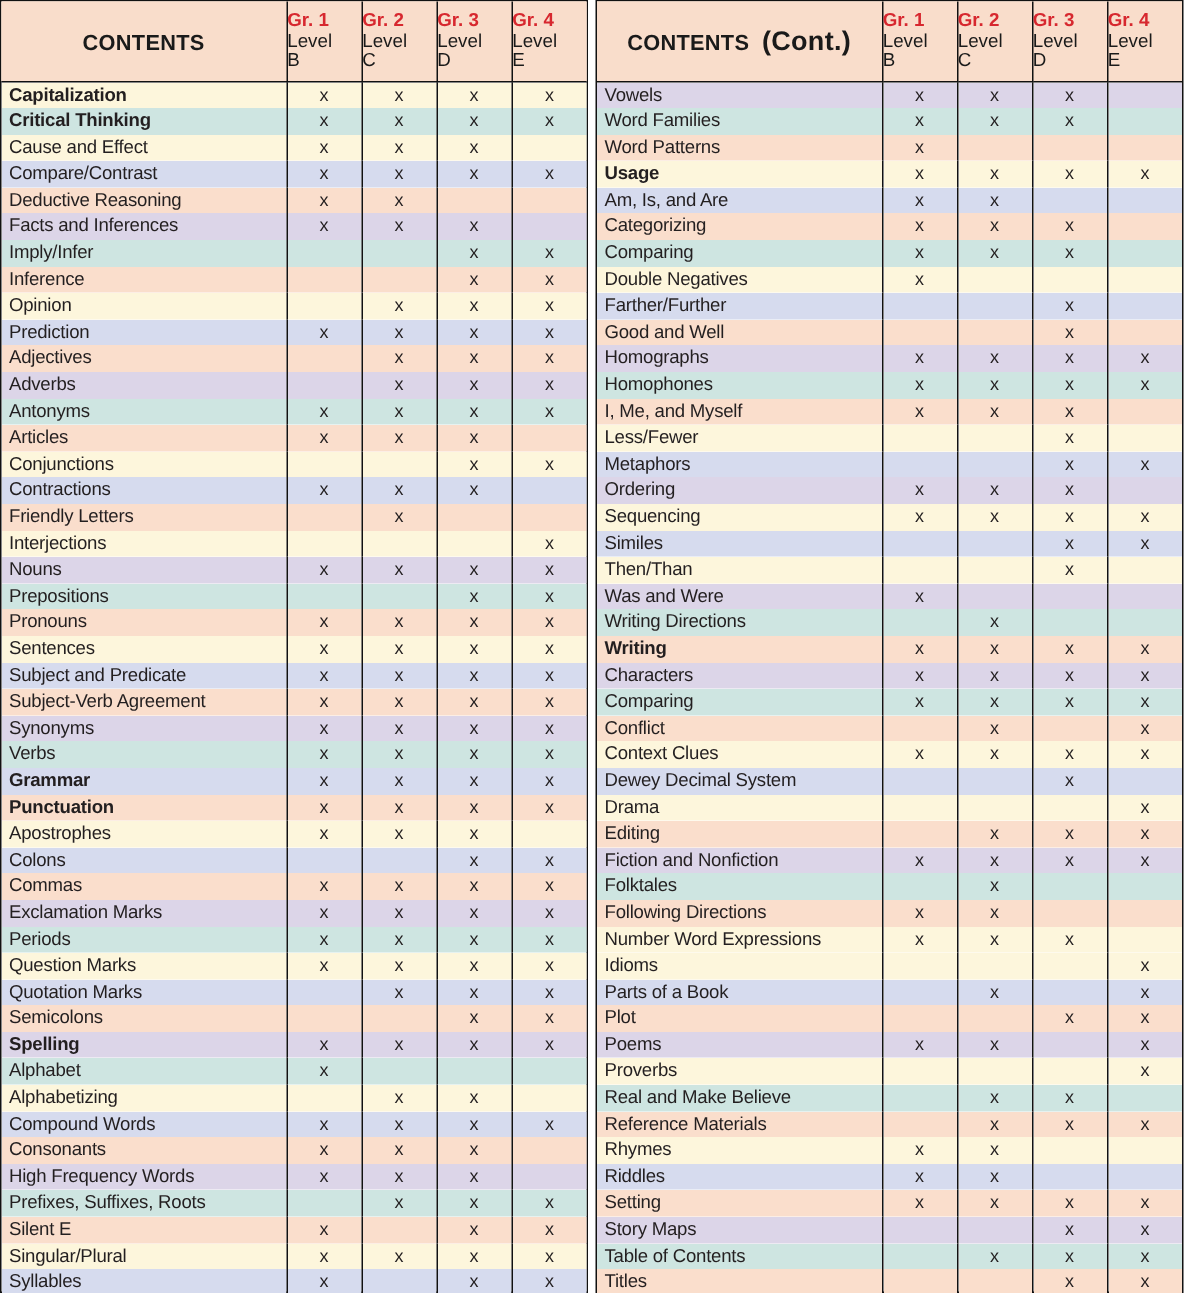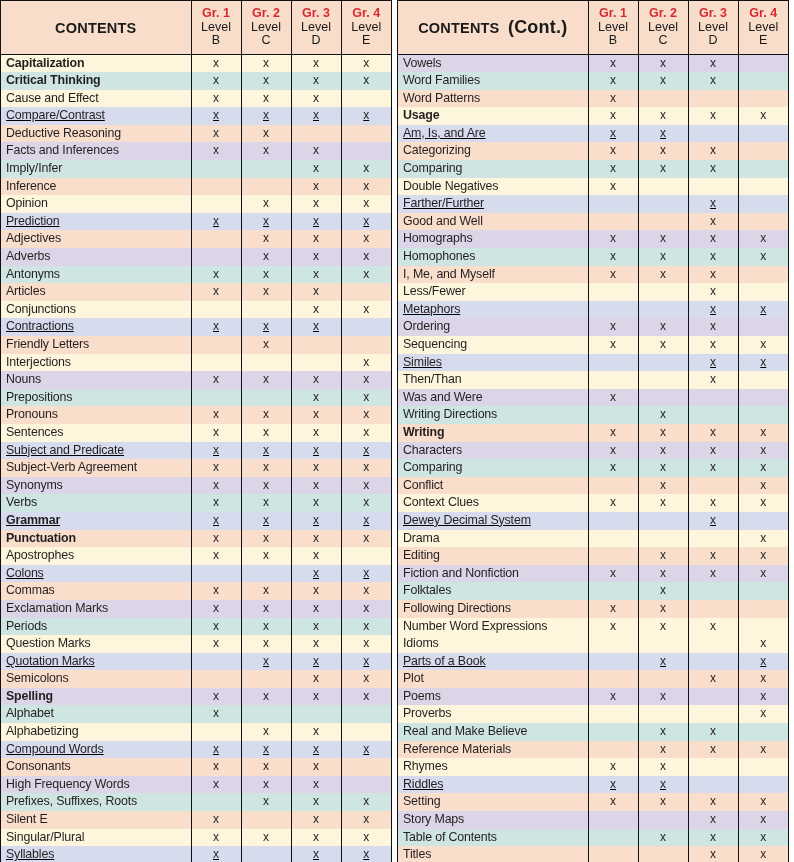--- a/index.html
+++ b/index.html
@@ -48,21 +48,21 @@
     padding: 0 16px;
   }
   th.hdr-contents .cont-label { font-size: 14.5px; }
   th.hdr-contents .cont-sub { font-size: 18px; font-weight: bold; }
   th.hdr-grade {
     background: #f9ddcb;
     border-right: 1.5px solid #111111;
     border-bottom: 1.5px solid #111111;
     height: 53px;
     vertical-align: middle;
-    text-align: center;
+    text-align: left;
     padding: 1px 0 1px 0;
     font-weight: normal;
     line-height: 1.08;
     margin-left: 37px;
   }
   th.hdr-grade:last-child { border-right: none; }
   .g-top {
     display: block;
     color: #d7282f;
     font-weight: bold;
@@ -100,21 +100,21 @@
   td.mark {
     text-align: center;
     border-right: 1.5px solid #111111;
     font-size: 12px;
   }
   td.mark:last-child { border-right: none; }
 
   
   .bg-cream  { background: #fdf6dc; }
   .bg-teal   { background: #cee5e1; }
-  .bg-peri   { background: #d6dbee; text-decoration: underline; }
+  .bg-peri   { background: #d6dbee; }
   .bg-peach  { background: #fadecc; }
   .bg-lav    { background: #dcd5e8; }
 </style>
 </head>
 <body>
 
 <div id="wrap">
 
   <div class="tbl-wrap">
     <table class="grid">

